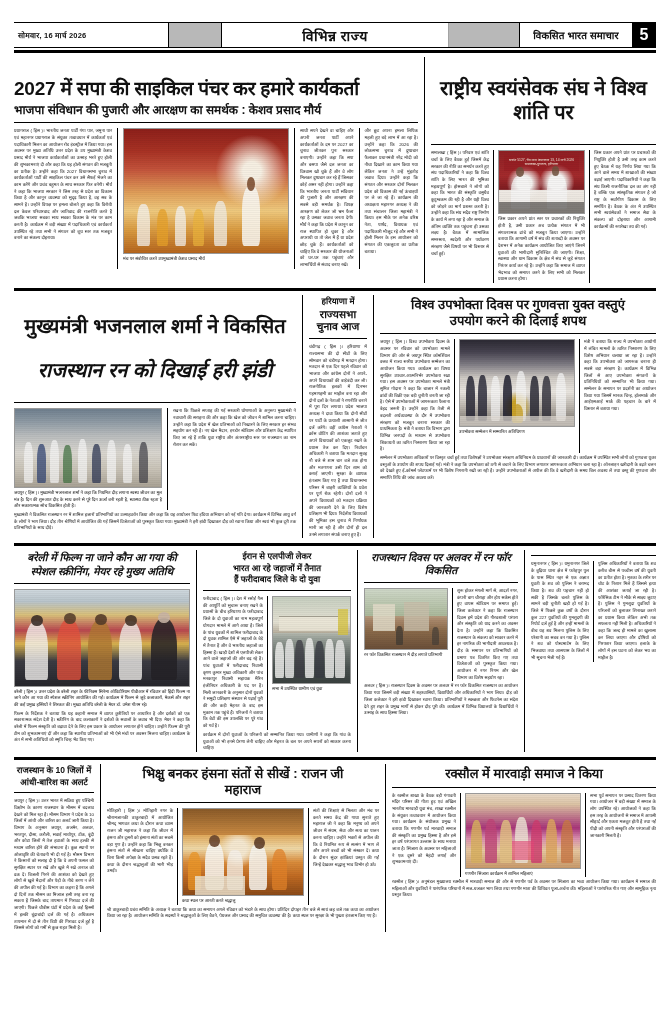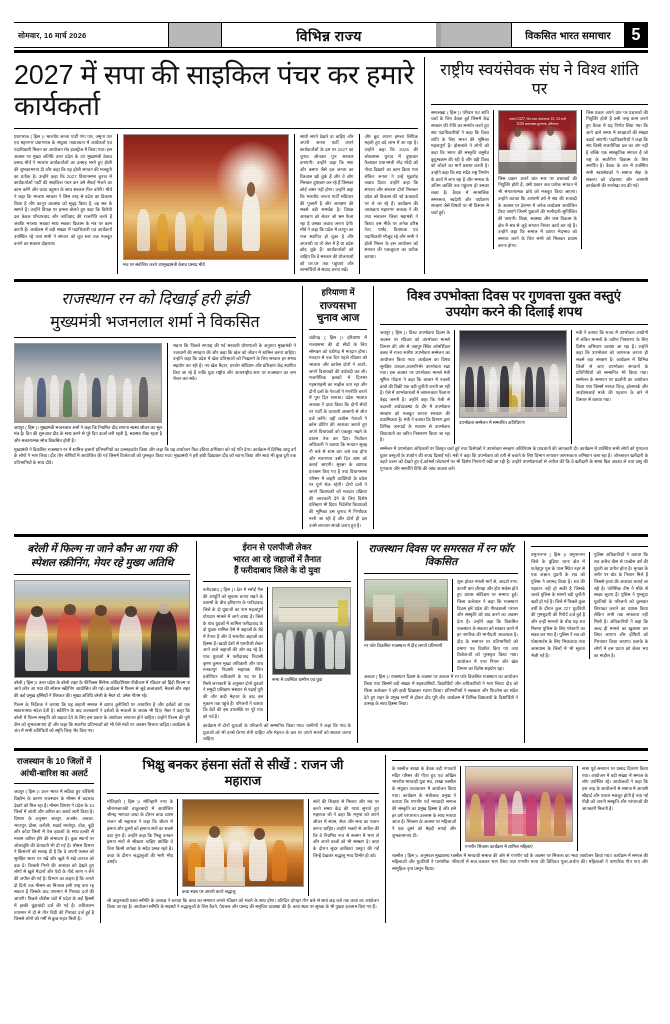--- a/index.html
+++ b/index.html
@@ -6,66 +6,66 @@
   html,body{margin:0;padding:0;background:#ffffff;}
   body{
     width:670px;height:1024px;
     font-family:"Liberation Sans","DejaVu Sans",sans-serif;
     color:#111;
     -webkit-font-smoothing:none;
   }
   .page{
     width:670px;height:1024px;
     box-sizing:border-box;
-    padding:22px 22px 10px 14px;
+    padding:22px 14px 10px 14px;
     position:relative;
     background:#fff;
   }
 
   
   .masthead{
     display:flex;align-items:stretch;
     border-top:1px solid #000;border-bottom:1px solid #000;
     height:24px;
   }
   .mh-date{
     flex:0 0 150px;display:flex;align-items:center;
     padding-left:4px;
     font-size:7.5px;font-weight:bold;letter-spacing:.2px;
     border-right:1px solid #000;
   }
   .mh-gapA{flex:0 0 52px;background:#b8b8b8;border-right:1px solid #000;}
   .mh-section{
     flex:1;display:flex;align-items:center;justify-content:center;
     font-size:14px;font-weight:bold;letter-spacing:.5px;
-    border-right:5px solid #a3a3a3;
+    border-right:1px solid #a3a3a3;
   }
   .mh-gapB{flex:0 0 70px;background:#b8b8b8;border-right:1px solid #000;}
   .mh-brand{
     flex:0 0 112px;display:flex;align-items:center;justify-content:center;
     font-size:10px;font-weight:bold;letter-spacing:.1px;
   }
   .mh-pageno{
     flex:0 0 24px;background:#000;color:#fff;
     display:flex;align-items:center;justify-content:center;
     font-size:16px;font-weight:bold;
   }
   .rule-thick{height:3px;background:#000;margin-top:2px;}
 
   
   .band{display:flex;gap:6px;}
   .vrule{width:1px;background:#000;flex:0 0 1px;}
   .hrule{height:1px;background:#000;margin:5px 0;}
 
   
   .hl-xl{
-    font-size:27px;font-weight:normal;line-height:1.16;
-    letter-spacing:-.2px;margin:3px 0 0 0;
-  }
-  .hl-lg{font-size:16px;font-weight:normal;line-height:1.18;margin:4px 0;}
+    font-size:19px;font-weight:bold;line-height:1.16;
+    letter-spacing:-.2px;margin:21px 0 0 0;
+  }
+  .hl-lg{font-size:20px;font-weight:bold;line-height:1.18;margin:20px 0;}
   .hl-md{font-size:13px;font-weight:bold;line-height:1.2;margin:2px 16px;}
   .hl-sm{font-size:10.5px;font-weight:bold;line-height:1.22;margin:1px 0;}
   .hl-xs{font-size:8.5px;font-weight:bold;line-height:1.25;margin:1px 0;}
   .sub-hl{font-size:12px;font-weight:bold;line-height:1.2;margin:3px 0 2px;}
   .ital{font-style:italic;}
   .ctr{text-align:center;}
 
   
   .body-col{
     font-size:4.4px;line-height:1.52;text-align:justify;
@@ -119,20 +119,21 @@
     <div class="mh-gapB"></div>
     <div class="mh-brand">विकसित भारत समाचार</div>
     <div class="mh-pageno">5</div>
   </div>
   <div class="rule-thick"></div>
 
   <div class="band" style="margin-top:4px;">
 
     <div style="flex:0 0 404px;">
       <div class="hl-xl">2027 में सपा की साइकिल पंचर कर हमारे कार्यकर्ता</div>
+      <div class="sub-hl">भाजपा संविधान की पुजारी और आरक्षण का समर्थक : केशव प्रसाद मौर्य</div>
       <div class="hrule"></div>
 
       <div style="display:flex;gap:5px;">
         <div style="flex:0 0 98px;">
           <div class="body-col">प्रयागराज ( हिंस )। भारतीय जनता पार्टी गंगा पार, जमुना पार एवं महानगर प्रयागराज के संयुक्त तत्वावधान में कार्यकर्ता एवं पदाधिकारी मिलन का आयोजन रोड इंडस्ट्रीज में किया गया। इस अवसर पर मुख्य अतिथि उत्तर प्रदेश के उप मुख्यमंत्री केशव प्रसाद मौर्य ने भाजपा कार्यकर्ताओं का उत्साह भरते हुए होली की शुभकामनाएं दी और कहा कि यह होली संगठन की मजबूती का प्रतीक है। उन्होंने कहा कि 2027 विधानसभा चुनाव में कार्यकर्ताओं पार्टी की साइकिल पंचर कर उसे सैफई भेजने का काम करेंगे और प्रचंड बहुमत के साथ सरकार फिर बनेगी। मौर्य ने कहा कि भाजपा सरकार ने जिस तरह से प्रदेश का विकास किया है और कानून व्यवस्था को सुदृढ़ किया है, वह सब के सामने है। उन्होंने विपक्ष पर हमला बोलते हुए कहा कि विरोधी दल केवल परिवारवाद और जातिवाद की राजनीति करते हैं जबकि भाजपा सबका साथ सबका विकास के मंत्र पर काम करती है। कार्यक्रम में बड़ी संख्या में पदाधिकारी एवं कार्यकर्ता उपस्थित रहे तथा सभी ने संगठन को बूथ स्तर तक मजबूत बनाने का संकल्प दोहराया।</div>
         </div>
         <div class="vrule"></div>
         <div style="flex:0 0 166px;">
           <div class="photo ph-rally" style="height:124px;">
             <div class="figures">
@@ -190,22 +191,22 @@
         </div>
       </div>
     </div>
   </div>
 
   <div class="rule-thick" style="margin-top:5px;"></div>
 
   <div class="band" style="margin-top:4px;">
 
     <div style="flex:0 0 282px;">
+      <div class="hl-lg ctr">मुख्यमंत्री भजनलाल शर्मा ने विकसित</div>
       <div class="hl-lg ctr ital">राजस्थान रन को दिखाई हरी झंडी</div>
-      <div class="hl-lg ctr">मुख्यमंत्री भजनलाल शर्मा ने विकसित</div>
       <div class="hrule"></div>
       <div style="display:flex;gap:5px;">
         <div style="flex:0 0 148px;">
           <div class="photo ph-run" style="height:78px;">
             <div class="figures">
               <div class="fig lt" style="left:6%;width:6%;height:52%;"></div>
               <div class="fig" style="left:15%;width:6%;height:50%;background:rgba(40,60,110,.7);"></div>
               <div class="fig lt" style="left:24%;width:6%;height:54%;"></div>
               <div class="fig" style="left:33%;width:6%;height:48%;background:rgba(60,110,60,.7);"></div>
               <div class="fig lt" style="left:43%;width:6%;height:56%;"></div>
@@ -329,21 +330,21 @@
           </div>
           <div class="cap">सभा में उपस्थित ग्रामीण एवं युवा</div>
         </div>
       </div>
       <div class="body-col" style="margin-top:2px;">कार्यक्रम में दोनों युवाओं के परिजनों को सम्मानित किया गया। ग्रामीणों ने कहा कि गांव के युवाओं को भी इनसे प्रेरणा लेनी चाहिए और मेहनत के बल पर अपने सपनों को साकार करना चाहिए।</div>
     </div>
 
     <div class="vrule"></div>
 
     <div style="flex:0 0 154px;">
-      <div class="hl-sm ctr ital">राजस्थान दिवस पर समरसत में रन फॉर विकसित</div>
+      <div class="hl-sm ctr ital">राजस्थान दिवस पर अलवर में रन फॉर विकसित</div>
       <div class="hrule"></div>
       <div style="display:flex;gap:4px;">
         <div style="flex:0 0 84px;">
           <div class="photo ph-temple" style="height:60px;">
             <div style="position:absolute;left:0;right:0;top:0;height:46%;background:linear-gradient(180deg,#cfd8c8 0%,#aab89a 100%);"></div>
             <div style="position:absolute;left:10%;top:26%;width:26%;height:44%;background:rgba(225,218,200,.85);"></div>
             <div style="position:absolute;left:48%;top:22%;width:30%;height:48%;background:rgba(200,190,170,.8);"></div>
             <div class="figures">
               <div class="fig" style="left:38%;width:8%;height:32%;background:rgba(60,55,50,.7);"></div>
               <div class="fig" style="left:82%;width:8%;height:30%;background:rgba(70,62,55,.7);"></div>
@@ -418,20 +419,21 @@
         <div style="flex:1;">
           <div class="body-col">संतों की शिक्षाएं से मिलता और मंच पर करते समय केंद्र की गाथा सुनाते हुए महाराज जी ने कहा कि मनुष्य को अपने जीवन में संयम, सेवा और सत्य का पालन करना चाहिए। उन्होंने भक्तों से अपील की कि वे नियमित रूप से सत्संग में भाग लें और अपने बच्चों को भी संस्कार दें। कथा के दौरान सुंदर झांकियां प्रस्तुत की गईं जिन्हें देखकर श्रद्धालु भाव विभोर हो उठे।</div>
         </div>
       </div>
       <div class="body-col" style="margin-top:2px;">श्री ठाकुरबाड़ी प्रबंध समिति के अध्यक्ष ने बताया कि कथा का समापन अगले रविवार को भंडारे के साथ होगा। प्रतिदिन दोपहर तीन बजे से सायं छह बजे तक कथा का आयोजन किया जा रहा है। आयोजन समिति के सदस्यों ने श्रद्धालुओं के लिए बैठने, पेयजल और प्रसाद की समुचित व्यवस्था की है। कथा स्थल पर सुरक्षा के भी पुख्ता इंतजाम किए गए हैं।</div>
     </div>
 
     <div class="vrule"></div>
 
     <div style="flex:1;">
+      <div class="hl-md ctr">रक्सौल में मारवाड़ी समाज ने किया</div>
       <div class="hrule"></div>
       <div style="display:flex;gap:4px;">
         <div style="flex:0 0 64px;">
           <div class="body-col">के रक्सौल शाखा के बैठक बड़ी गंगावती मंदिर परिसर की गीता हुड़ एवं अखिल भारतीय मारवाड़ी युवा मंच, शाखा रक्सौल के संयुक्त तत्वावधान में आयोजन किया गया। कार्यक्रम के संयोजक प्रमुख ने बताया कि गणगौर पर्व मारवाड़ी समाज की संस्कृति का प्रमुख हिस्सा है और इसे हर वर्ष परंपरागत उल्लास के साथ मनाया जाता है। सिंजारा के अवसर पर महिलाओं ने एक दूसरे को मेहंदी लगाई और शुभकामनाएं दीं।</div>
         </div>
         <div class="vrule"></div>
         <div style="flex:1;">
           <div class="photo ph-women" style="height:74px;">
             <div class="figures">
               <div class="fig" style="left:4%;width:10%;height:58%;border-radius:42% 42% 8% 8%;background:rgba(215,175,95,.85);"></div>

